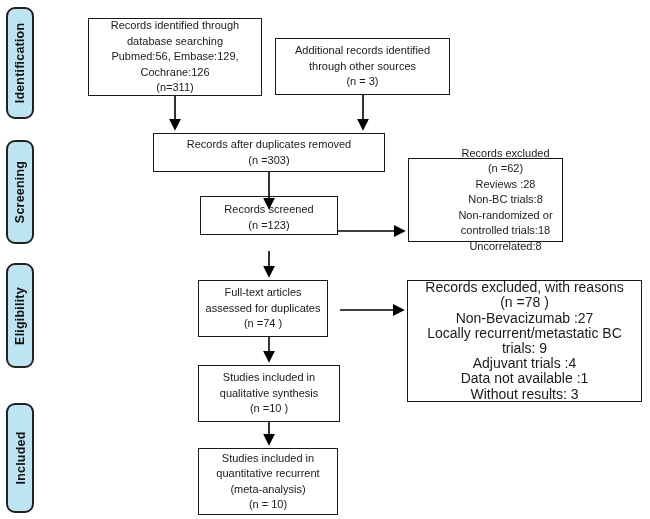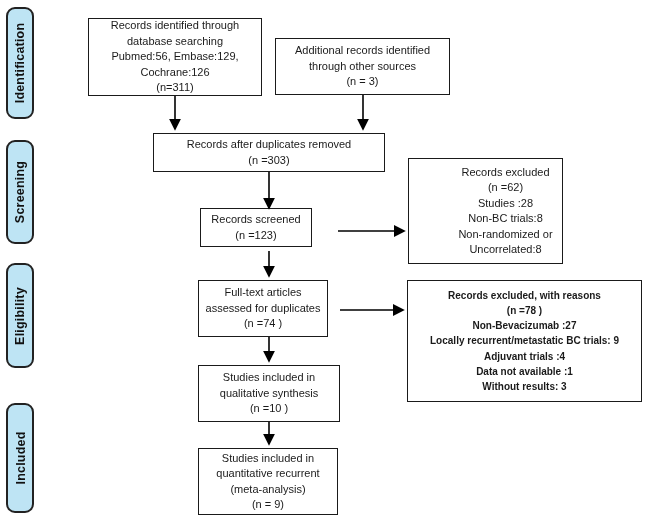--- a/index.html
+++ b/index.html
@@ -35,21 +35,21 @@
   .fbox{
     position:absolute;
     background:#fff;
     border:1.5px solid var(--box-border);
     box-sizing:border-box;
     display:flex;flex-direction:column;align-items:center;justify-content:center;
     text-align:center;
     font-size:11px;line-height:15.5px;
     padding:1px 3px;
   }
-  .fbox.tight{line-height:15.2px;font-size:10px;font-weight:bold;}
+  .fbox.tight{line-height:15.2px;font-size:14px;}
   #arrows{position:absolute;left:0;top:0;pointer-events:none;}
   #arrows line{stroke:#000;stroke-width:1.6;}
 </style>
 </head>
 <body>
 
 <div id="canvas">
 
   <div class="stage" style="top:7px;height:112px;">
       <span>Identification</span>
@@ -76,31 +76,32 @@
     <div>Additional records identified</div>
     <div>through other sources</div>
     <div>(n = 3)</div>
   </div>
 
   <div class="fbox" style="left:153px;top:133px;width:232px;height:39px;">
     <div>Records after duplicates removed</div>
     <div>(n =303)</div>
   </div>
 
-  <div class="fbox" style="left:200px;top:208px;width:112px;height:39px;">
+  <div class="fbox" style="left:200px;top:196px;width:138px;height:39px;justify-content:flex-end;">
     <div>Records screened</div>
     <div>(n =123)</div>
   </div>
 
-  <div class="fbox" style="left:408px;top:158px;width:155px;height:106px;padding-left:43px;">
+  <div class="fbox" style="left:408px;top:158px;width:155px;height:84px;padding-left:43px;">
     <div>Records excluded</div>
     <div>(n =62)</div>
-    <div>Studies :28</div>
+    <div>Reviews :28</div>
     <div>Non-BC trials:8</div>
     <div>Non-randomized or</div>
+    <div>controlled trials:18</div>
     <div>Uncorrelated:8</div>
   </div>
 
   <div class="fbox" style="left:198px;top:280px;width:130px;height:57px;">
     <div>Full-text articles</div>
     <div>assessed for duplicates</div>
     <div>(n =74 )</div>
   </div>
 
   <div class="fbox tight" style="left:407px;top:280px;width:235px;height:122px;">
@@ -116,21 +117,21 @@
   <div class="fbox" style="left:198px;top:365px;width:142px;height:57px;">
     <div>Studies included in</div>
     <div>qualitative synthesis</div>
     <div>(n =10 )</div>
   </div>
 
   <div class="fbox" style="left:198px;top:448px;width:140px;height:67px;">
     <div>Studies included in</div>
     <div>quantitative recurrent</div>
     <div>(meta-analysis)</div>
-    <div>(n = 9)</div>
+    <div>(n = 10)</div>
   </div>
 
   <svg id="arrows" width="650" height="519" viewBox="0 0 650 519" aria-hidden="true">
     <defs>
       <marker id="ah" viewBox="0 0 10 10" refX="8.5" refY="5" markerWidth="7.5" markerHeight="7.5" orient="auto-start-reverse">
         <path d="M0,0 L10,5 L0,10 z" fill="#000"></path>
       </marker>
     </defs>
     <line x1="175" y1="96" x2="175" y2="129" marker-end="url(#ah)"></line>
     <line x1="363" y1="95" x2="363" y2="129" marker-end="url(#ah)"></line>

